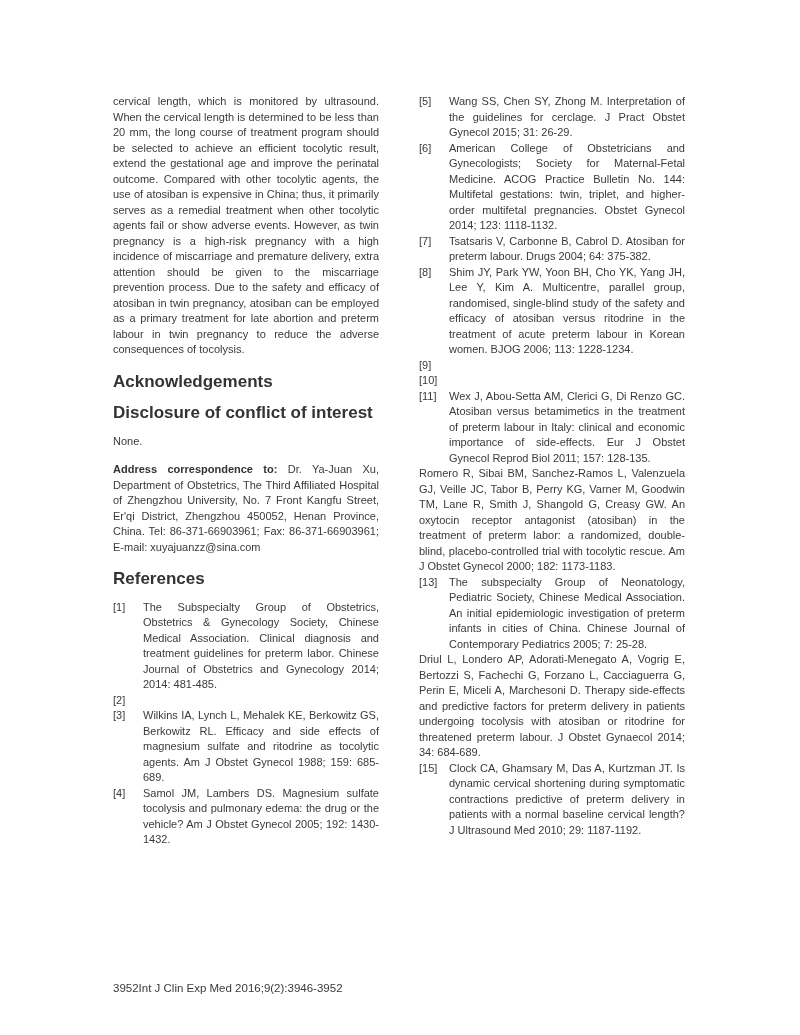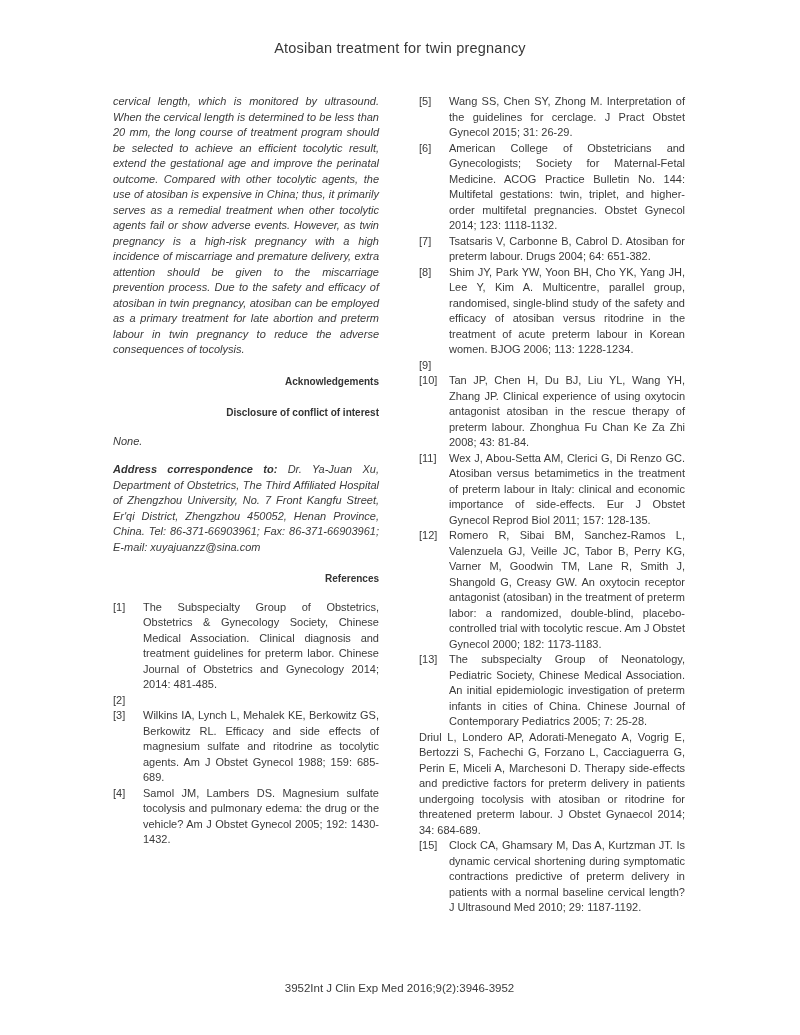--- a/index.html
+++ b/index.html
@@ -26,49 +26,48 @@
   .col {
     position: absolute;
     top: 94px;
     width: 266px;
     font-size: 11px;
     line-height: 15.5px;
     text-align: justify;
   }
   .col-left  { left: 113px; }
   .col-right { left: 419px; }
-  p.body-text { margin: 0 0 13px 0; font-style: italic; }
+  p.body-text { margin: 0 0 13px 0; }
   h3.section-heading {
-    font-size: 10px;
+    font-size: 17px;
     font-weight: bold;
     color: #333333;
     margin: 16px 0 13px 0;
-    text-align: right;
+    text-align: left;
   }
   .corr b { color: #333333; }
   .ref { display: flex; margin: 0; }
   .ref-num { flex: 0 0 30px; text-align: left; }
   .ref-text { flex: 1 1 auto; text-align: justify; }
   .footer {
     position: absolute;
     top: 982px;
     left: 113px;
     right: 114px;
     display: flex;
-    justify-content: center;
+    justify-content: flex-start;
     font-size: 11.5px;
     color: #3a3a3a;
   }
 </style>
 </head>
 <body>
 
 <div class="page">
 
-  <div class="running-title">Atosiban treatment for twin pregnancy</div>
 
   <div class="col col-left">
     <p class="body-text">cervical length, which is monitored by ultrasound. When the cervical length is determined to be less than 20 mm, the long course of treatment program should be selected to achieve an efficient tocolytic result, extend the gestational age and improve the perinatal outcome. Compared with other tocolytic agents, the use of atosiban is expensive in China; thus, it primarily serves as a remedial treatment when other tocolytic agents fail or show adverse events. However, as twin pregnancy is a high-risk pregnancy with a high incidence of miscarriage and premature delivery, extra attention should be given to the miscarriage prevention process. Due to the safety and efficacy of atosiban in twin pregnancy, atosiban can be employed as a primary treatment for late abortion and preterm labour in twin pregnancy to reduce the adverse consequences of tocolysis.</p>
 
     <h3 class="section-heading">Acknowledgements</h3>
 
     <h3 class="section-heading">Disclosure of conflict of interest</h3>
     <p class="body-text">None.</p>
 
     <p class="body-text corr">
@@ -99,39 +98,37 @@
     <div class="ref">
       <span class="ref-num">[5]</span>
       <span class="ref-text">Wang SS, Chen SY, Zhong M. Interpretation of the guidelines for cerclage. J Pract Obstet Gynecol 2015; 31: 26-29.</span>
     </div>
     <div class="ref">
       <span class="ref-num">[6]</span>
       <span class="ref-text">American College of Obstetricians and Gynecologists; Society for Maternal-Fetal Medicine. ACOG Practice Bulletin No. 144: Multifetal gestations: twin, triplet, and higher-order multifetal pregnancies. Obstet Gynecol 2014; 123: 1118-1132.</span>
     </div>
     <div class="ref">
       <span class="ref-num">[7]</span>
-      <span class="ref-text">Tsatsaris V, Carbonne B, Cabrol D. Atosiban for preterm labour. Drugs 2004; 64: 651-382.</span>
+      <span class="ref-text">Tsatsaris V, Carbonne B, Cabrol D. Atosiban for preterm labour. Drugs 2004; 64: 375-382.</span>
     </div>
     <div class="ref">
       <span class="ref-num">[8]</span>
       <span class="ref-text">Shim JY, Park YW, Yoon BH, Cho YK, Yang JH, Lee Y, Kim A. Multicentre, parallel group, randomised, single-blind study of the safety and efficacy of atosiban versus ritodrine in the treatment of acute preterm labour in Korean women. BJOG 2006; 113: 1228-1234.</span>
     </div>
     <div class="ref">
       <span class="ref-num">[9]</span>
     </div>
     <div class="ref">
       <span class="ref-num">[10]</span>
-      <span class="ref-text">Tan JP, Chen H, Du BJ, Liu YL, Wang YH, Zhang JP. Clinical experience of using oxytocin antagonist atosiban in the rescue therapy of preterm labour. Zhonghua Fu Chan Ke Za Zhi 2008; 43: 81-84.</span>
     </div>
     <div class="ref">
       <span class="ref-num">[11]</span>
       <span class="ref-text">Wex J, Abou-Setta AM, Clerici G, Di Renzo GC. Atosiban versus betamimetics in the treatment of preterm labour in Italy: clinical and economic importance of side-effects. Eur J Obstet Gynecol Reprod Biol 2011; 157: 128-135.</span>
     </div>
     <div class="ref">
-      <span class="ref-num">[12]</span>
       <span class="ref-text">Romero R, Sibai BM, Sanchez-Ramos L, Valenzuela GJ, Veille JC, Tabor B, Perry KG, Varner M, Goodwin TM, Lane R, Smith J, Shangold G, Creasy GW. An oxytocin receptor antagonist (atosiban) in the treatment of preterm labor: a randomized, double-blind, placebo-controlled trial with tocolytic rescue. Am J Obstet Gynecol 2000; 182: 1173-1183.</span>
     </div>
     <div class="ref">
       <span class="ref-num">[13]</span>
       <span class="ref-text">The subspecialty Group of Neonatology, Pediatric Society, Chinese Medical Association. An initial epidemiologic investigation of preterm infants in cities of China. Chinese Journal of Contemporary Pediatrics 2005; 7: 25-28.</span>
     </div>
     <div class="ref">
       <span class="ref-text">Driul L, Londero AP, Adorati-Menegato A, Vogrig E, Bertozzi S, Fachechi G, Forzano L, Cacciaguerra G, Perin E, Miceli A, Marchesoni D. Therapy side-effects and predictive factors for preterm delivery in patients undergoing tocolysis with atosiban or ritodrine for threatened preterm labour. J Obstet Gynaecol 2014; 34: 684-689.</span>
     </div>
     <div class="ref">

